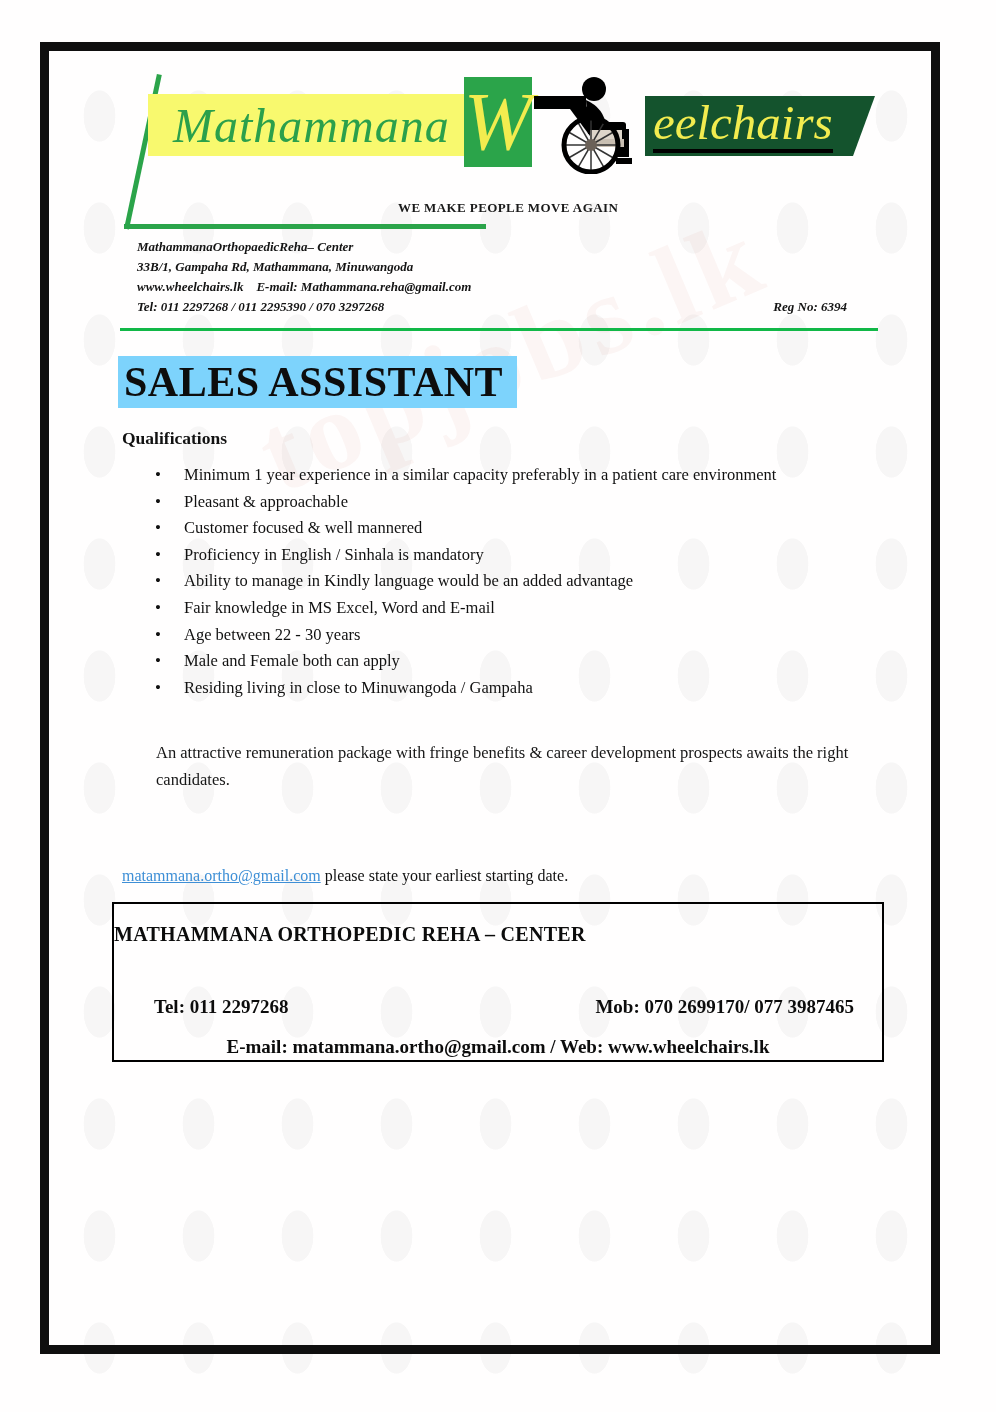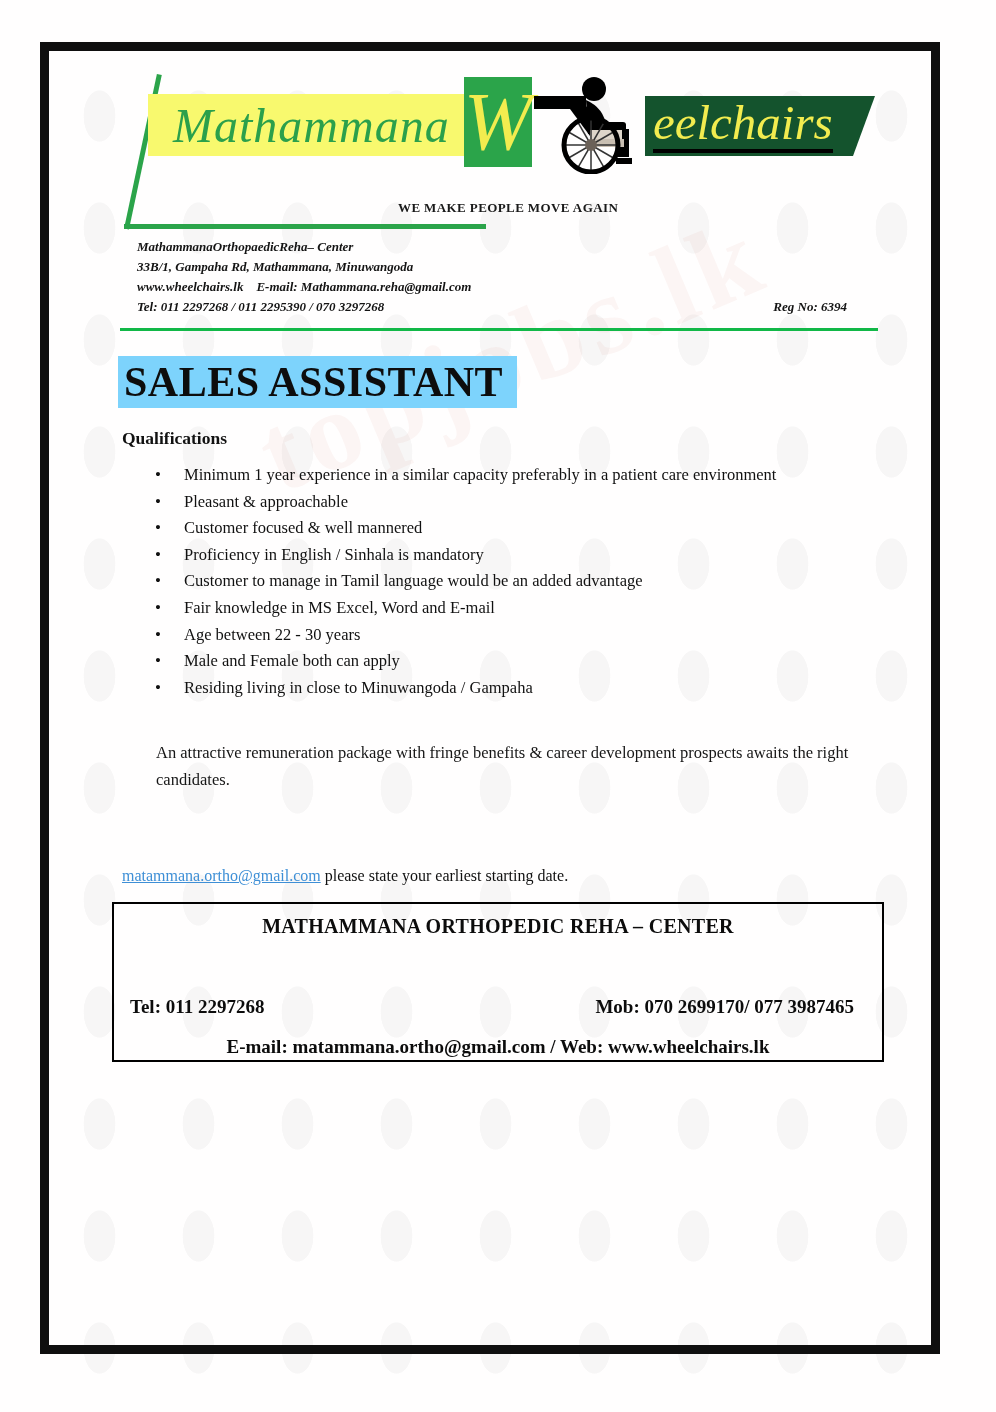--- a/index.html
+++ b/index.html
@@ -58,23 +58,23 @@
   .quals-list .li-text { display:block; padding-left:64px; width:704px; }
   .para { position:absolute; left:122px; width:724px; font-size:16.5px; line-height:27px; color:#161616; }
   .para1 { top:739px;margin-left:34px; }
   .para2 { top:803px; }
   .apply-line { position:absolute; left:122px; top:867px; font-size:16px; }
   .apply-link { color:#3E8FD6; text-decoration:underline; cursor:pointer; }
   
   .contact-box { position:absolute; left:112px; top:902px; width:772px; height:160px;
     border:2px solid #000; background:transparent; }
   .cb-row { position:absolute; left:0; width:100%; font-weight:bold; color:#0c0c0c; }
-  .cb-company { top:11px; text-align:center; font-size:20px; letter-spacing:0.3px; }
+  .cb-company { top:19px; text-align:left; font-size:20px; letter-spacing:0.3px; }
   .cb-address { top:52px; text-align:center; font-size:19px; }
-  .cb-phones  { top:92px; display:flex; justify-content:space-between; padding:0 28px 0 16px; font-size:19px; }
+  .cb-phones  { top:92px; display:flex; justify-content:space-between; padding:0 28px 0 40px; font-size:19px; }
   .cb-emailweb{ top:132px; text-align:center; font-size:19px; }
 </style>
 </head>
 <body>
 
 <div class="page">
   <div class="wm-pattern"></div>
   <div class="watermark">topjobs.lk</div>
   <div class="frame"></div>
 
@@ -144,21 +144,21 @@
     <li>
       <span class="bullet">•</span>
       <span class="li-text">Customer focused &amp; well mannered</span>
     </li>
     <li>
       <span class="bullet">•</span>
       <span class="li-text">Proficiency in English / Sinhala is mandatory</span>
     </li>
     <li>
       <span class="bullet">•</span>
-      <span class="li-text">Customer to manage in Tamil language would be an added advantage</span>
+      <span class="li-text">Ability to manage in Kindly language would be an added advantage</span>
     </li>
     <li>
       <span class="bullet">•</span>
       <span class="li-text">Fair knowledge in MS Excel, Word and E-mail</span>
     </li>
     <li>
       <span class="bullet">•</span>
       <span class="li-text">Age between 22 - 30 years</span>
     </li>
     <li>

